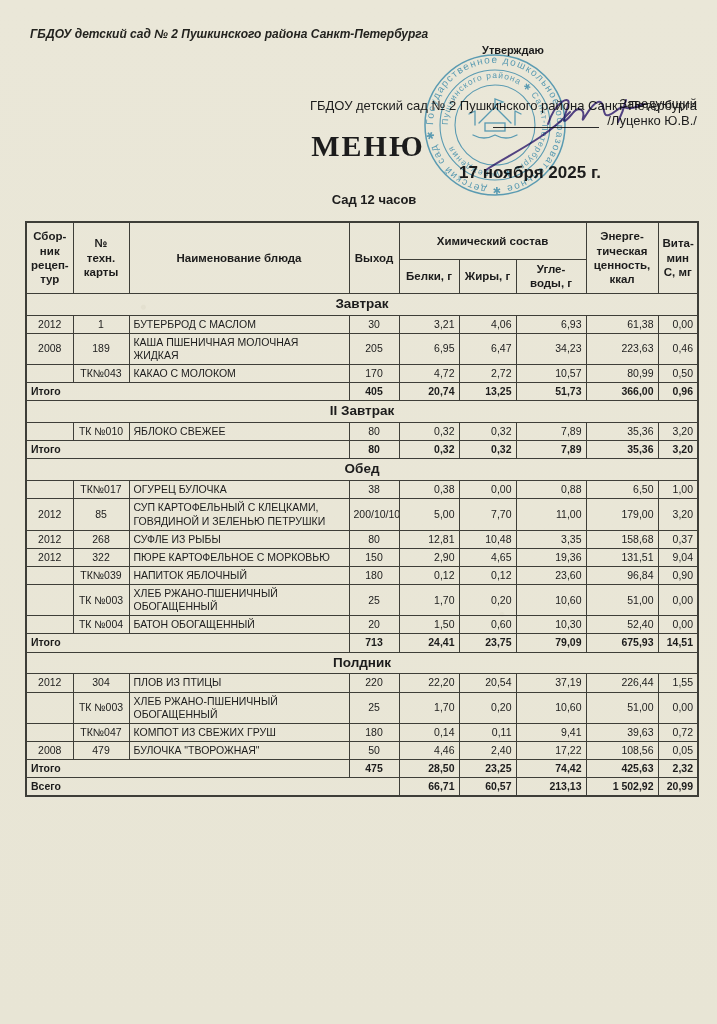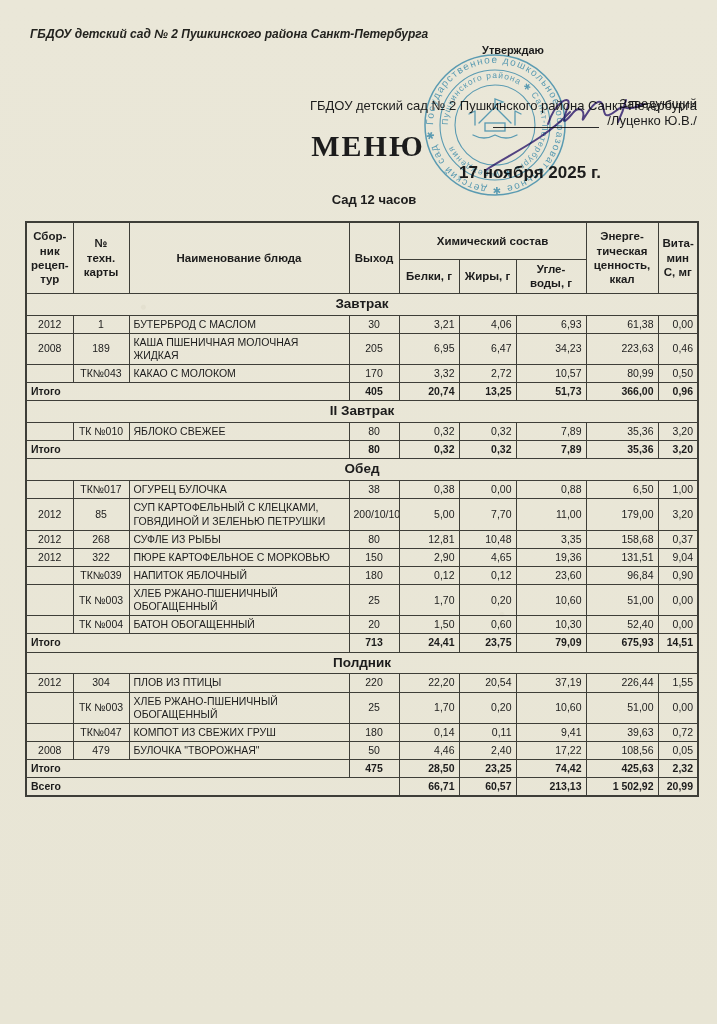--- a/index.html
+++ b/index.html
@@ -132,21 +132,21 @@
           <td class="c-fat">6,47</td>
           <td class="c-carbs">34,23</td>
           <td class="c-kcal">223,63</td>
           <td class="c-vitc">0,46</td>
         </tr>
         <tr>
           <td class="c-rec"></td>
           <td class="c-card">ТК№043</td>
           <td class="c-name">КАКАО С МОЛОКОМ</td>
           <td class="c-out">170</td>
-          <td class="c-protein">3,32</td>
+          <td class="c-protein">4,72</td>
           <td class="c-fat">2,72</td>
           <td class="c-carbs">10,57</td>
           <td class="c-kcal">80,99</td>
           <td class="c-vitc">0,50</td>
         </tr>
         <tr class="total-row">
           <td colspan="3" class="label-cell">Итого</td>
           <td class="c-out">405</td>
           <td class="c-protein">20,74</td>
           <td class="c-fat">13,25</td>

